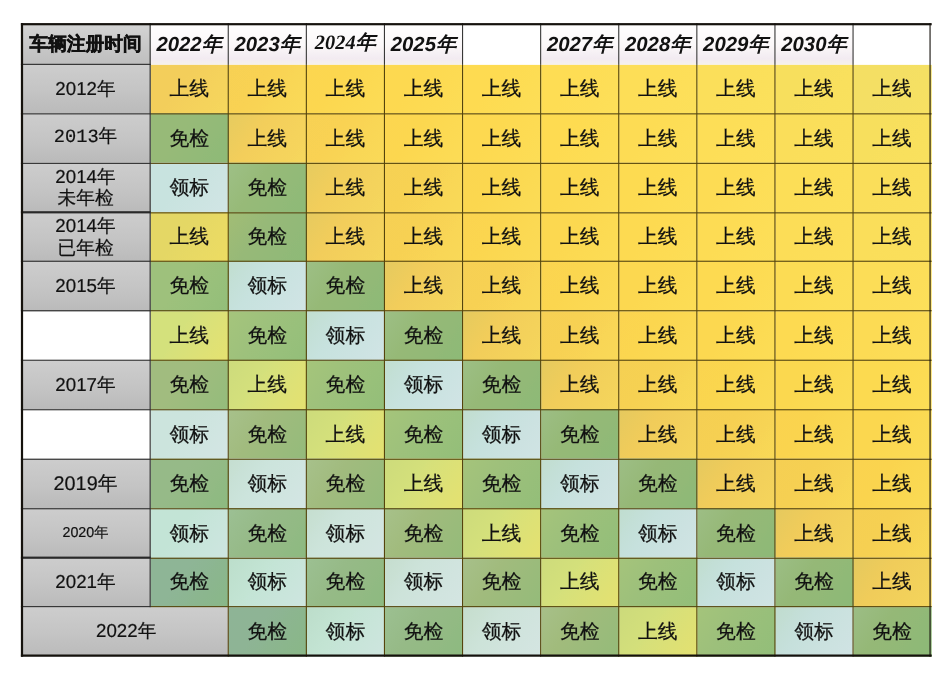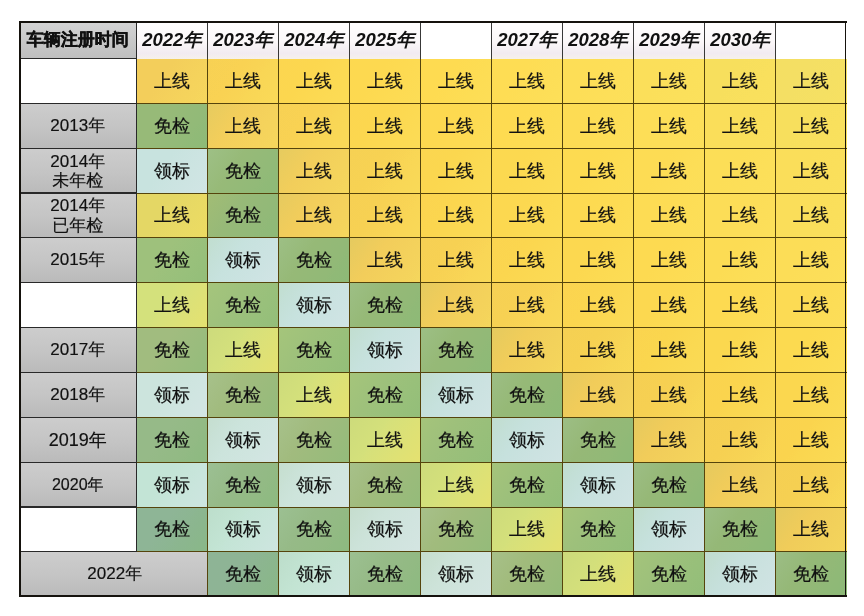--- a/index.html
+++ b/index.html
@@ -38,38 +38,41 @@
     <div id="grid">
         <div class="cell hdr-main" style="left: 0px; top: 0px; width: 117.5px; height: 37.5px;">
           <span class="txt" style="font-size: 17px; font-weight: bold; -webkit-text-stroke: 0.45px rgb(20, 20, 20);">车辆注册时间</span>
         </div>
         <div class="cell hdr-year" style="left: 117.5px; top: 0px; width: 71px; height: 37.5px;">
           <span class="txt" style="font-size: 18.5px; font-weight: bold; font-style: italic;">2022年</span>
         </div>
         <div class="cell hdr-year" style="left: 188.5px; top: 0px; width: 71px; height: 37.5px;">
           <span class="txt" style="font-size: 18.5px; font-weight: bold; font-style: italic;">2023年</span>
         </div>
-        <div class="cell hdr-year" style="left: 259.5px; top: 0px; width: 71px; height: 37.5px;">
+        <div class="cell hdr-year" style="left: 259.5px; top: 0px; width: 71px; height: 37.5px; font-family: Liberation Serif, serif;">
           <span class="txt" style="font-size: 18.5px; font-weight: bold; font-style: italic;">2024年</span>
         </div>
         <div class="cell hdr-year" style="left: 330.5px; top: 0px; width: 71px; height: 37.5px;">
           <span class="txt" style="font-size: 18.5px; font-weight: bold; font-style: italic;">2025年</span>
         </div>
         <div class="cell hdr-year" style="left: 472.5px; top: 0px; width: 71px; height: 37.5px;">
           <span class="txt" style="font-size: 18.5px; font-weight: bold; font-style: italic;">2027年</span>
         </div>
         <div class="cell hdr-year" style="left: 543.5px; top: 0px; width: 71px; height: 37.5px;">
           <span class="txt" style="font-size: 18.5px; font-weight: bold; font-style: italic;">2028年</span>
         </div>
         <div class="cell hdr-year" style="left: 614.5px; top: 0px; width: 71px; height: 37.5px;">
           <span class="txt" style="font-size: 18.5px; font-weight: bold; font-style: italic;">2029年</span>
         </div>
         <div class="cell hdr-year" style="left: 685.5px; top: 0px; width: 71px; height: 37.5px;">
           <span class="txt" style="font-size: 18.5px; font-weight: bold; font-style: italic;">2030年</span>
         </div>
+        <div class="cell rowlab" style="left: 0px; top: 37.5px; width: 117.5px; height: 44.85px;">
+          <span class="txt" style="font-size: 17px; -webkit-text-stroke: 0.18px rgb(20, 20, 20);">2012年</span>
+        </div>
         <div class="cell" style="left: 117.5px; top: 37.5px; width: 71px; height: 44.85px; background: linear-gradient(125deg, rgb(240, 204, 92) 0%, rgb(240, 204, 92) 38%, rgb(242, 209, 93) 72%, rgb(243, 212, 94) 100%);">
           <span class="txt" style="font-size: 18px; -webkit-text-stroke: 0.2px rgb(20, 20, 20);">上线</span>
         </div>
         <div class="cell" style="left: 188.5px; top: 37.5px; width: 71px; height: 44.85px; background: linear-gradient(125deg, rgb(244, 207, 85) 0%, rgb(245, 208, 84) 38%, rgb(245, 212, 87) 72%, rgb(246, 215, 89) 100%);">
           <span class="txt" style="font-size: 18px; -webkit-text-stroke: 0.2px rgb(20, 20, 20);">上线</span>
         </div>
         <div class="cell" style="left: 259.5px; top: 37.5px; width: 71px; height: 44.85px; background: linear-gradient(125deg, rgb(248, 211, 81) 0%, rgb(248, 212, 80) 38%, rgb(248, 215, 84) 72%, rgb(248, 217, 87) 100%);">
           <span class="txt" style="font-size: 18px; -webkit-text-stroke: 0.2px rgb(20, 20, 20);">上线</span>
         </div>
         <div class="cell" style="left: 330.5px; top: 37.5px; width: 71px; height: 44.85px; background: linear-gradient(125deg, rgb(249, 214, 81) 0%, rgb(249, 214, 81) 38%, rgb(249, 216, 84) 72%, rgb(248, 218, 87) 100%);">
@@ -86,21 +89,21 @@
         </div>
         <div class="cell" style="left: 614.5px; top: 37.5px; width: 71px; height: 44.85px; background: linear-gradient(125deg, rgb(247, 220, 91) 0%, rgb(247, 220, 91) 38%, rgb(247, 221, 92) 72%, rgb(247, 222, 93) 100%);">
           <span class="txt" style="font-size: 18px; -webkit-text-stroke: 0.2px rgb(20, 20, 20);">上线</span>
         </div>
         <div class="cell" style="left: 685.5px; top: 37.5px; width: 71px; height: 44.85px; background: linear-gradient(125deg, rgb(244, 220, 94) 0%, rgb(244, 220, 94) 38%, rgb(245, 221, 94) 72%, rgb(245, 222, 95) 100%);">
           <span class="txt" style="font-size: 18px; -webkit-text-stroke: 0.2px rgb(20, 20, 20);">上线</span>
         </div>
         <div class="cell" style="left: 756.5px; top: 37.5px; width: 71px; height: 44.85px; background: linear-gradient(125deg, rgb(241, 220, 100) 0%, rgb(241, 220, 101) 38%, rgb(242, 221, 100) 72%, rgb(244, 222, 99) 100%);">
           <span class="txt" style="font-size: 18px; -webkit-text-stroke: 0.2px rgb(20, 20, 20);">上线</span>
         </div>
-        <div class="cell rowlab" style="left: 0px; top: 82.35px; width: 117.5px; height: 44.85px;">
+        <div class="cell rowlab" style="left: 0px; top: 82.35px; width: 117.5px; height: 44.85px; font-family: Liberation Mono, monospace;">
           <span class="txt" style="font-size: 17px; -webkit-text-stroke: 0.18px rgb(20, 20, 20);">2013年</span>
         </div>
         <div class="cell" style="left: 117.5px; top: 82.35px; width: 71px; height: 44.85px; background: linear-gradient(125deg, rgb(150, 184, 120) 0%, rgb(150, 184, 120) 38%, rgb(145, 184, 120) 72%, rgb(142, 184, 119) 100%);">
           <span class="txt" style="font-size: 18px; -webkit-text-stroke: 0.2px rgb(20, 20, 20);">免检</span>
         </div>
         <div class="cell" style="left: 188.5px; top: 82.35px; width: 71px; height: 44.85px; background: linear-gradient(125deg, rgb(227, 201, 96) 0%, rgb(240, 204, 92) 38%, rgb(242, 209, 93) 72%, rgb(243, 212, 94) 100%);">
           <span class="txt" style="font-size: 18px; -webkit-text-stroke: 0.2px rgb(20, 20, 20);">上线</span>
         </div>
         <div class="cell" style="left: 259.5px; top: 82.35px; width: 71px; height: 44.85px; background: linear-gradient(125deg, rgb(244, 207, 85) 0%, rgb(245, 208, 84) 38%, rgb(245, 212, 87) 72%, rgb(246, 215, 89) 100%);">
           <span class="txt" style="font-size: 18px; -webkit-text-stroke: 0.2px rgb(20, 20, 20);">上线</span>
@@ -283,23 +286,20 @@
         </div>
         <div class="cell" style="left: 614.5px; top: 306.6px; width: 71px; height: 44.85px; background: linear-gradient(125deg, rgb(246, 210, 80) 0%, rgb(246, 211, 79) 38%, rgb(246, 214, 83) 72%, rgb(246, 216, 86) 100%);">
           <span class="txt" style="font-size: 18px; -webkit-text-stroke: 0.2px rgb(20, 20, 20);">上线</span>
         </div>
         <div class="cell" style="left: 685.5px; top: 306.6px; width: 71px; height: 44.85px; background: linear-gradient(125deg, rgb(247, 213, 80) 0%, rgb(247, 213, 80) 38%, rgb(247, 216, 84) 72%, rgb(247, 218, 87) 100%);">
           <span class="txt" style="font-size: 18px; -webkit-text-stroke: 0.2px rgb(20, 20, 20);">上线</span>
         </div>
         <div class="cell" style="left: 756.5px; top: 306.6px; width: 71px; height: 44.85px; background: linear-gradient(125deg, rgb(248, 215, 81) 0%, rgb(248, 215, 81) 38%, rgb(248, 217, 84) 72%, rgb(248, 219, 87) 100%);">
           <span class="txt" style="font-size: 18px; -webkit-text-stroke: 0.2px rgb(20, 20, 20);">上线</span>
         </div>
-        <div class="cell rowlab" style="left: 0px; top: 351.45px; width: 117.5px; height: 44.85px;">
-          <span class="txt" style="font-size: 17px; -webkit-text-stroke: 0.18px rgb(20, 20, 20);">2018年</span>
-        </div>
         <div class="cell" style="left: 117.5px; top: 351.45px; width: 71px; height: 44.85px; background: linear-gradient(125deg, rgb(202, 225, 218) 0%, rgb(202, 225, 218) 38%, rgb(206, 226, 222) 72%, rgb(210, 226, 225) 100%);">
           <span class="txt" style="font-size: 18px; -webkit-text-stroke: 0.2px rgb(20, 20, 20);">领标</span>
         </div>
         <div class="cell" style="left: 188.5px; top: 351.45px; width: 71px; height: 44.85px; background: linear-gradient(125deg, rgb(166, 191, 139) 0%, rgb(160, 185, 126) 38%, rgb(153, 185, 124) 72%, rgb(147, 185, 123) 100%);">
           <span class="txt" style="font-size: 18px; -webkit-text-stroke: 0.2px rgb(20, 20, 20);">免检</span>
         </div>
         <div class="cell" style="left: 259.5px; top: 351.45px; width: 71px; height: 44.85px; background: linear-gradient(125deg, rgb(203, 216, 123) 0%, rgb(210, 221, 123) 38%, rgb(219, 222, 117) 72%, rgb(226, 222, 112) 100%);">
           <span class="txt" style="font-size: 18px; -webkit-text-stroke: 0.2px rgb(20, 20, 20);">上线</span>
         </div>
         <div class="cell" style="left: 330.5px; top: 351.45px; width: 71px; height: 44.85px; background: linear-gradient(125deg, rgb(164, 195, 123) 0%, rgb(157, 191, 123) 38%, rgb(151, 190, 122) 72%, rgb(146, 188, 121) 100%);">
@@ -350,21 +350,21 @@
         <div class="cell" style="left: 614.5px; top: 396.3px; width: 71px; height: 44.85px; background: linear-gradient(125deg, rgb(226, 199, 95) 0%, rgb(238, 202, 91) 38%, rgb(240, 207, 92) 72%, rgb(242, 211, 93) 100%);">
           <span class="txt" style="font-size: 18px; -webkit-text-stroke: 0.2px rgb(20, 20, 20);">上线</span>
         </div>
         <div class="cell" style="left: 685.5px; top: 396.3px; width: 71px; height: 44.85px; background: linear-gradient(125deg, rgb(242, 205, 84) 0%, rgb(243, 206, 83) 38%, rgb(244, 210, 86) 72%, rgb(245, 214, 88) 100%);">
           <span class="txt" style="font-size: 18px; -webkit-text-stroke: 0.2px rgb(20, 20, 20);">上线</span>
         </div>
         <div class="cell" style="left: 756.5px; top: 396.3px; width: 71px; height: 44.85px; background: linear-gradient(125deg, rgb(246, 209, 80) 0%, rgb(246, 210, 79) 38%, rgb(246, 213, 83) 72%, rgb(246, 216, 86) 100%);">
           <span class="txt" style="font-size: 18px; -webkit-text-stroke: 0.2px rgb(20, 20, 20);">上线</span>
         </div>
         <div class="cell rowlab" style="left: 0px; top: 441.15px; width: 117.5px; height: 44.85px;">
-          <span class="txt" style="font-size: 16px; -webkit-text-stroke: 0.18px rgb(20, 20, 20);">2020年</span>
+          <span class="txt" style="font-size: 13px; -webkit-text-stroke: 0.18px rgb(20, 20, 20);">2020年</span>
         </div>
         <div class="cell" style="left: 117.5px; top: 441.15px; width: 71px; height: 44.85px; background: linear-gradient(125deg, rgb(193, 225, 211) 0%, rgb(193, 225, 211) 38%, rgb(199, 226, 217) 72%, rgb(204, 226, 221) 100%);">
           <span class="txt" style="font-size: 18px; -webkit-text-stroke: 0.2px rgb(20, 20, 20);">领标</span>
         </div>
         <div class="cell" style="left: 188.5px; top: 441.15px; width: 71px; height: 44.85px; background: linear-gradient(125deg, rgb(155, 190, 147) 0%, rgb(149, 184, 136) 38%, rgb(145, 184, 132) 72%, rgb(141, 184, 128) 100%);">
           <span class="txt" style="font-size: 18px; -webkit-text-stroke: 0.2px rgb(20, 20, 20);">免检</span>
         </div>
         <div class="cell" style="left: 259.5px; top: 441.15px; width: 71px; height: 44.85px; background: linear-gradient(125deg, rgb(195, 219, 205) 0%, rgb(203, 225, 216) 38%, rgb(207, 226, 220) 72%, rgb(210, 226, 224) 100%);">
           <span class="txt" style="font-size: 18px; -webkit-text-stroke: 0.2px rgb(20, 20, 20);">领标</span>
         </div>
@@ -381,20 +381,23 @@
           <span class="txt" style="font-size: 18px; -webkit-text-stroke: 0.2px rgb(20, 20, 20);">领标</span>
         </div>
         <div class="cell" style="left: 614.5px; top: 441.15px; width: 71px; height: 44.85px; background: linear-gradient(125deg, rgb(156, 188, 133) 0%, rgb(149, 182, 119) 38%, rgb(145, 183, 119) 72%, rgb(141, 183, 119) 100%);">
           <span class="txt" style="font-size: 18px; -webkit-text-stroke: 0.2px rgb(20, 20, 20);">免检</span>
         </div>
         <div class="cell" style="left: 685.5px; top: 441.15px; width: 71px; height: 44.85px; background: linear-gradient(125deg, rgb(226, 199, 95) 0%, rgb(238, 202, 91) 38%, rgb(240, 207, 92) 72%, rgb(242, 211, 93) 100%);">
           <span class="txt" style="font-size: 18px; -webkit-text-stroke: 0.2px rgb(20, 20, 20);">上线</span>
         </div>
         <div class="cell" style="left: 756.5px; top: 441.15px; width: 71px; height: 44.85px; background: linear-gradient(125deg, rgb(242, 205, 84) 0%, rgb(243, 206, 83) 38%, rgb(244, 210, 86) 72%, rgb(245, 214, 88) 100%);">
           <span class="txt" style="font-size: 18px; -webkit-text-stroke: 0.2px rgb(20, 20, 20);">上线</span>
+        </div>
+        <div class="cell rowlab" style="left: 0px; top: 486px; width: 117.5px; height: 44.85px;">
+          <span class="txt" style="font-size: 17px; -webkit-text-stroke: 0.18px rgb(20, 20, 20);">2021年</span>
         </div>
         <div class="cell" style="left: 117.5px; top: 486px; width: 71px; height: 44.85px; background: linear-gradient(125deg, rgb(142, 179, 149) 0%, rgb(142, 179, 149) 38%, rgb(139, 180, 142) 72%, rgb(137, 182, 136) 100%);">
           <span class="txt" style="font-size: 18px; -webkit-text-stroke: 0.2px rgb(20, 20, 20);">免检</span>
         </div>
         <div class="cell" style="left: 188.5px; top: 486px; width: 71px; height: 44.85px; background: linear-gradient(125deg, rgb(186, 219, 201) 0%, rgb(193, 225, 210) 38%, rgb(199, 226, 216) 72%, rgb(204, 226, 221) 100%);">
           <span class="txt" style="font-size: 18px; -webkit-text-stroke: 0.2px rgb(20, 20, 20);">领标</span>
         </div>
         <div class="cell" style="left: 259.5px; top: 486px; width: 71px; height: 44.85px; background: linear-gradient(125deg, rgb(155, 190, 146) 0%, rgb(149, 184, 135) 38%, rgb(145, 184, 131) 72%, rgb(141, 184, 128) 100%);">
           <span class="txt" style="font-size: 18px; -webkit-text-stroke: 0.2px rgb(20, 20, 20);">免检</span>
         </div>

